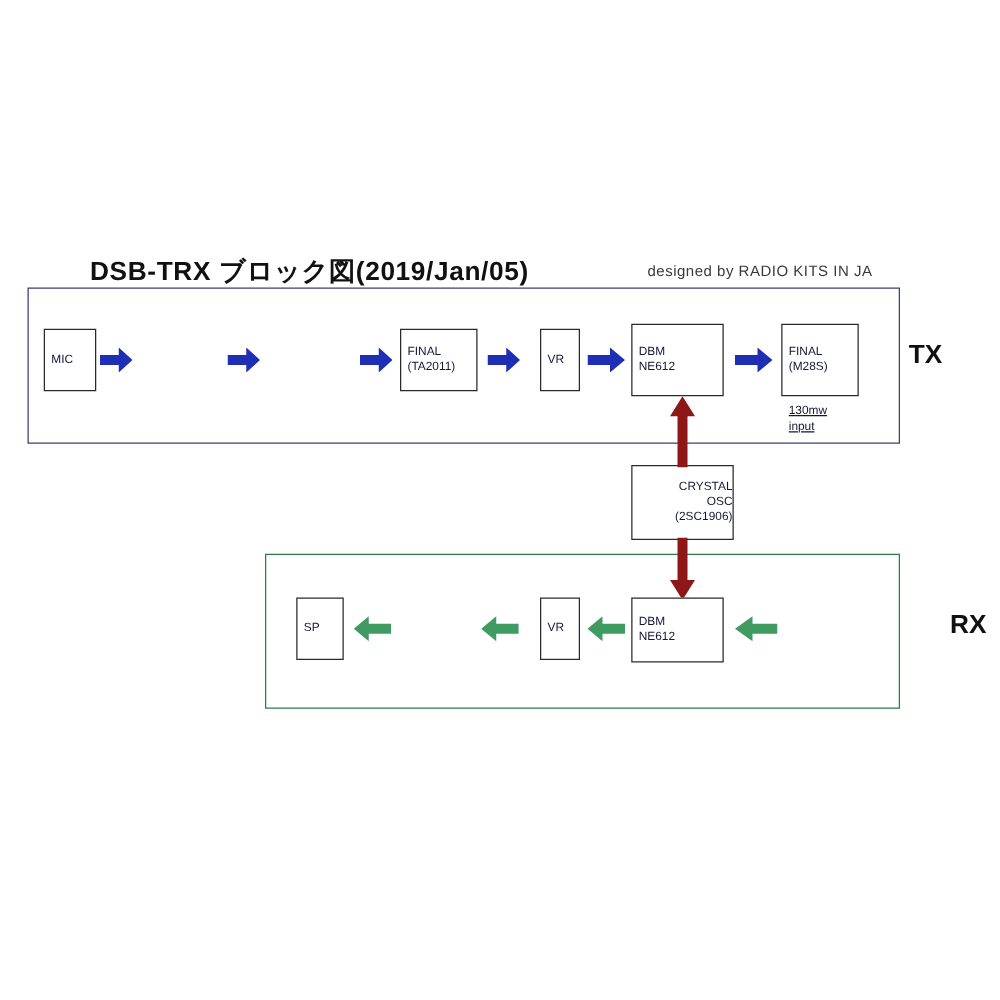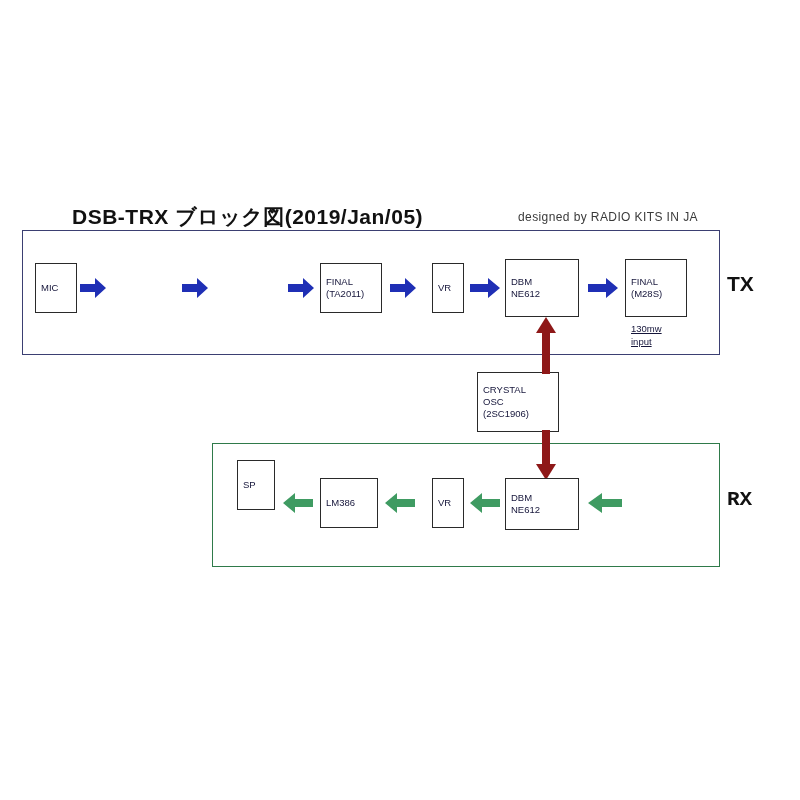--- a/index.html
+++ b/index.html
@@ -63,21 +63,21 @@
     border: 1.5px solid #2f7a4a;
   }
   .section-label {
     position: absolute;
     font-size: 21px;
     font-weight: bold;
     color: #111111;
     text-align: right;
   }
   #tx-label { left: 727px; top: 272px; }
-  #rx-label { left: 727px; top: 488px; font-family: Liberation Mono, monospace; }
+  #rx-label { left: 760px; top: 488px; }
 
   
   .blk {
     position: absolute;
     box-sizing: border-box;
     border: 1.3px solid #2a2a2a;
     background: #ffffff;
     color: #15153a;
     font-size: 9.5px;
     line-height: 12px;
@@ -157,41 +157,38 @@
   <svg class="arrow" style="left:390px; top:278px;" width="26" height="20" viewBox="0 0 26 20">
     <path d="M0,6 L15,6 L15,0 L26,10 L15,20 L15,14 L0,14 Z" fill="#1f2fb5"></path>
   </svg>
   <svg class="arrow" style="left:470px; top:278px;" width="30" height="20" viewBox="0 0 30 20">
     <path d="M0,6 L18,6 L18,0 L30,10 L18,20 L18,14 L0,14 Z" fill="#1f2fb5"></path>
   </svg>
   <svg class="arrow" style="left:588px; top:278px;" width="30" height="20" viewBox="0 0 30 20">
     <path d="M0,6 L18,6 L18,0 L30,10 L18,20 L18,14 L0,14 Z" fill="#1f2fb5"></path>
   </svg>
 
-  <div class="blk" style="left:477px; top:372px; width:82px; height:60px;">
+  <div class="blk" style="left:505px; top:372px; width:82px; height:60px;align-items:flex-end;">
     <span>CRYSTAL</span>
     <span>OSC</span>
     <span>(2SC1906)</span>
   </div>
 
   <svg class="arrow" style="left:536px; top:317px;" width="20" height="57" viewBox="0 0 20 57">
     <path d="M6,57 L6,16 L0,16 L10,0 L20,16 L14,16 L14,57 Z" fill="#8e1818"></path>
   </svg>
 
   <svg class="arrow" style="left:536px; top:430px;" width="20" height="50" viewBox="0 0 20 50">
     <path d="M6,0 L6,34 L0,34 L10,50 L20,34 L14,34 L14,0 Z" fill="#8e1818"></path>
   </svg>
 
-  <div class="blk" style="left:237px; top:460px; width:38px; height:50px;">
+  <div class="blk" style="left:237px; top:478px; width:38px; height:50px;">
     <span>SP</span>
   </div>
 
-  <div class="blk" style="left:320px; top:478px; width:58px; height:50px;">
-    <span>LM386</span>
-  </div>
 
   <div class="blk" style="left:432px; top:478px; width:32px; height:50px;">
     <span>VR</span>
   </div>
 
   <div class="blk" style="left:505px; top:478px; width:74px; height:52px;">
     <span>DBM</span>
     <span class="l2">NE612</span>
   </div>
 

